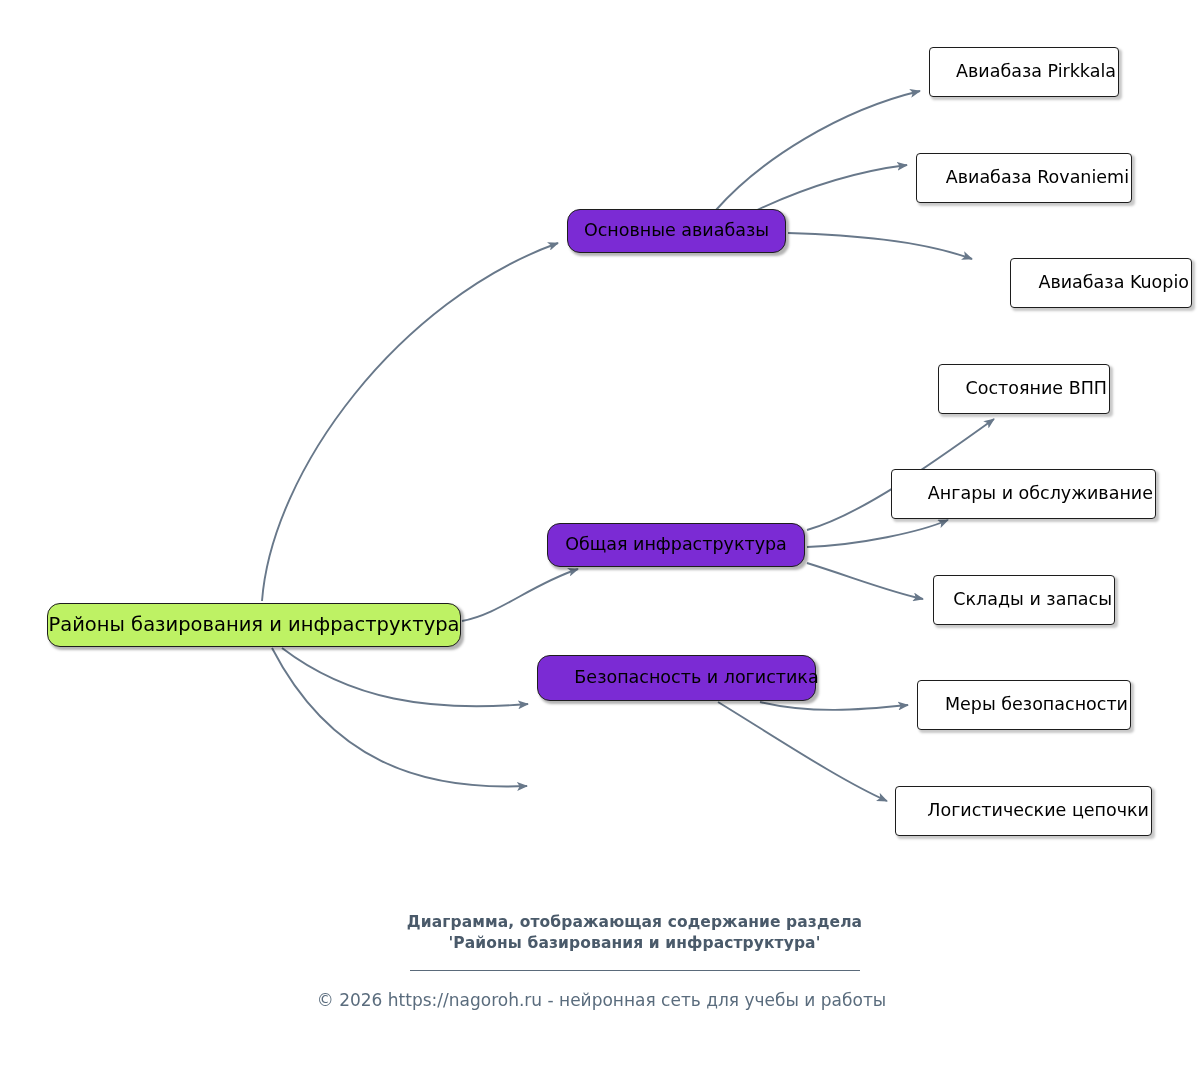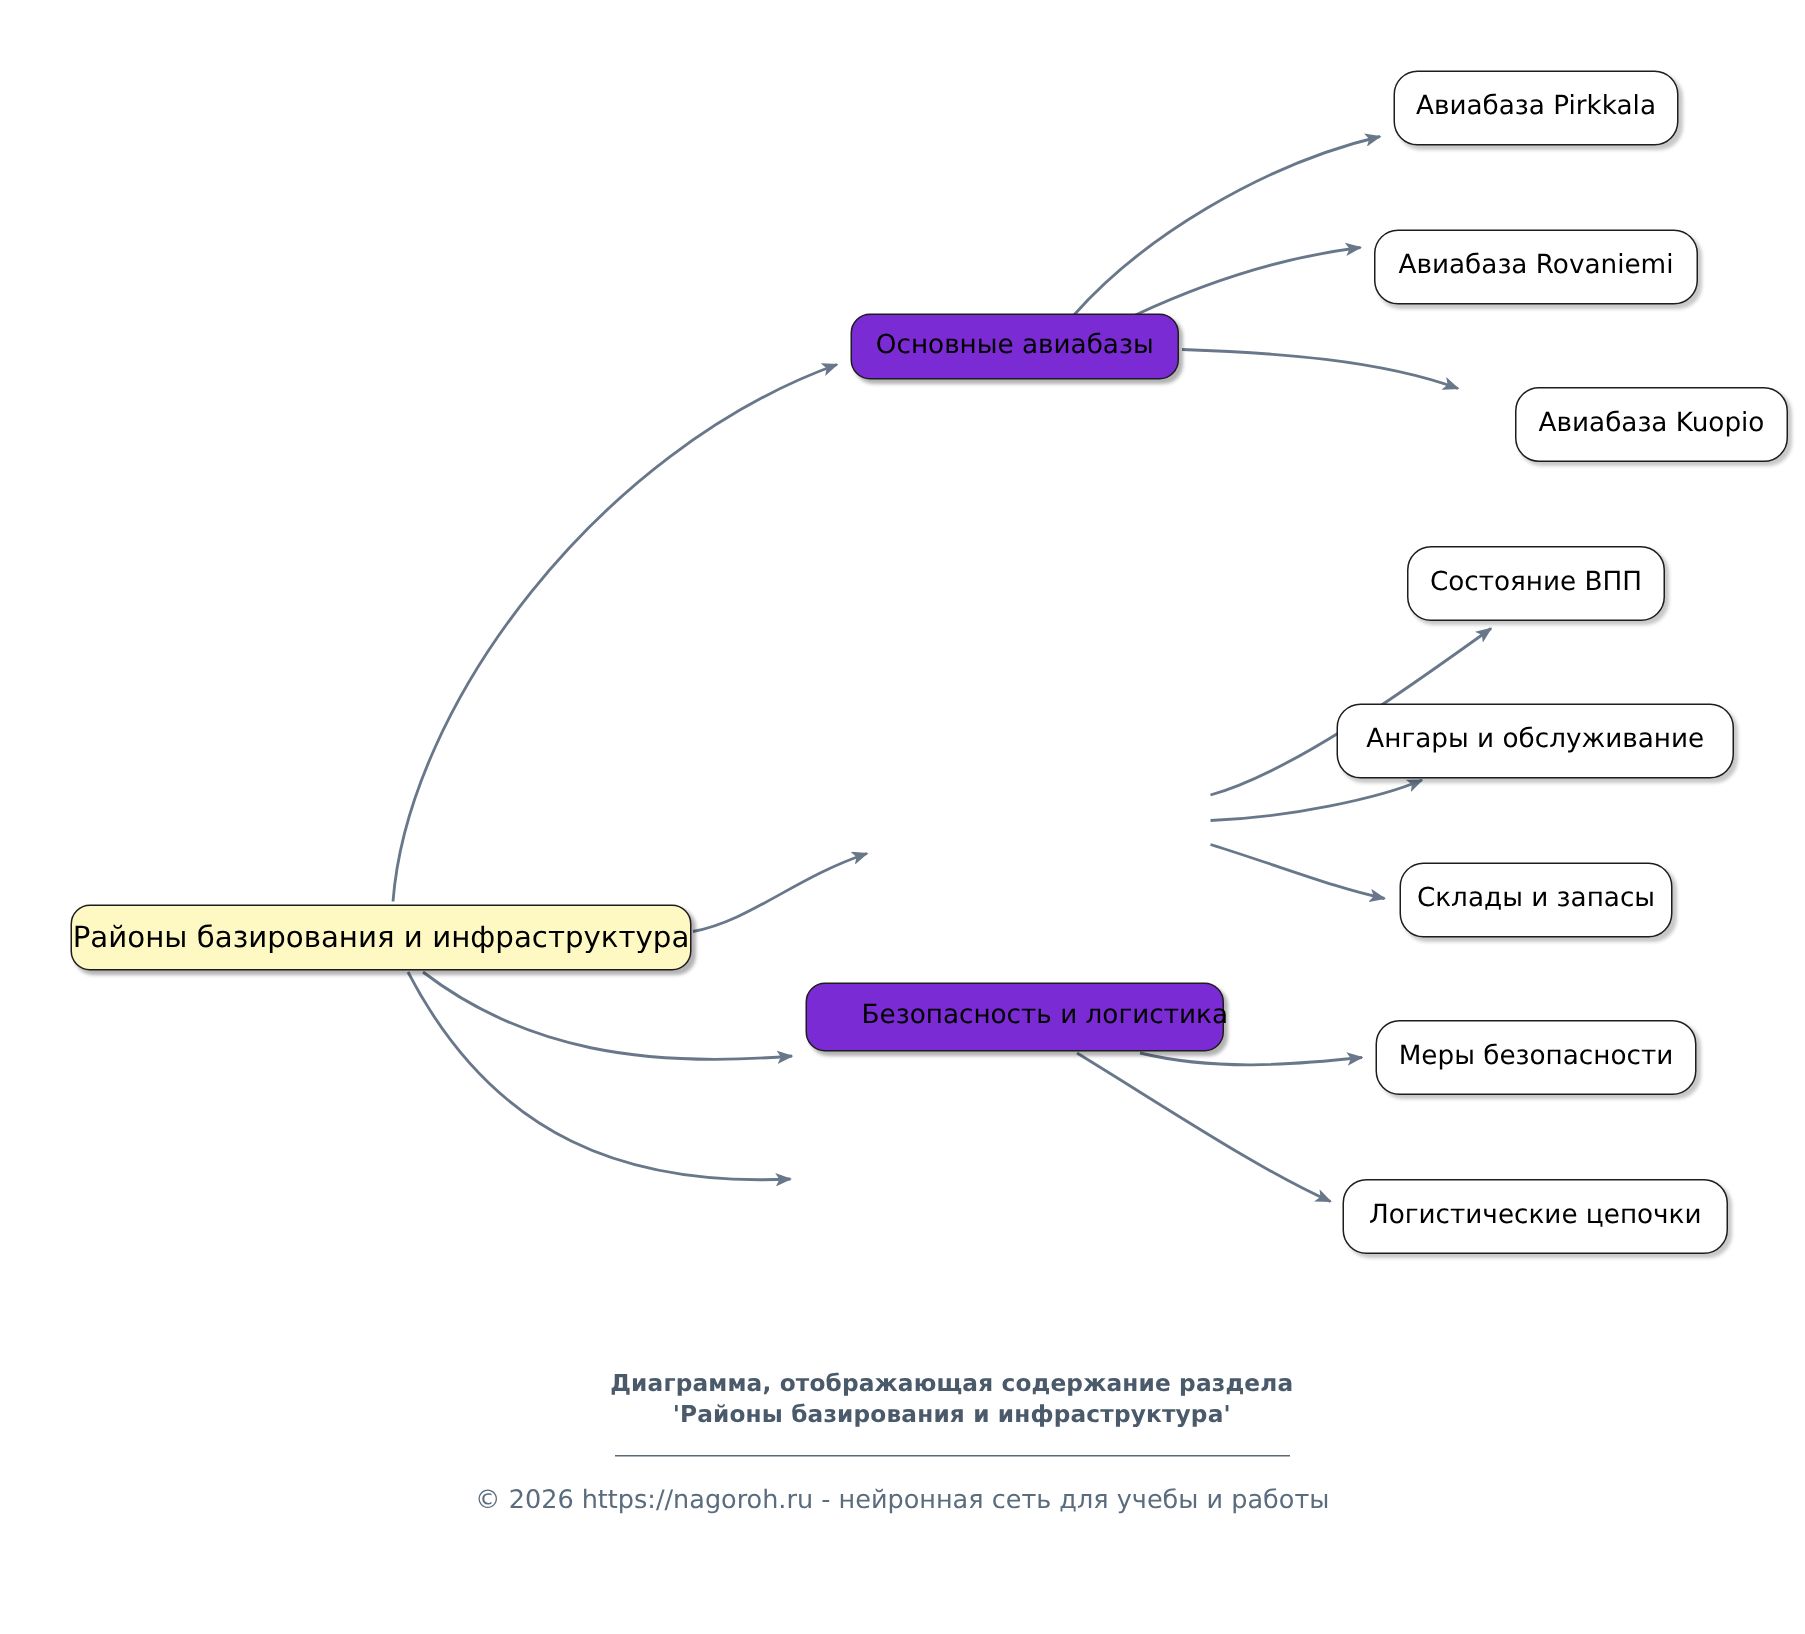--- a/index.html
+++ b/index.html
@@ -42,21 +42,21 @@
     text-align: center;
   }
 
   .node-label {
     display: block;
     padding: 0 2px;
   }
 
   
   .node.root {
-    background: #fef9c3;
+    background: #bef264;
     border: 1.6px solid #1d1d1d;
     border-radius: 13px;
     color: #000000;
     font-size: 19.5px;
     box-shadow: 2.5px 2.5px 2.5px rgba(0,0,0,0.30);
   }
 
   
   .node.branch {
     background: #7b2bd4;
@@ -64,24 +64,25 @@
     border-radius: 13px;
     color: #000000;
     font-size: 17.5px;
     box-shadow: 2.5px 2.5px 2.5px rgba(0,0,0,0.30);
   }
 
   
   .node.leaf {
     background: #ffffff;
     border: 1.6px solid #1d1d1d;
-    border-radius: 16px;
+    border-radius: 4px;
     color: #000000;
     font-size: 17.5px;
     box-shadow: 2.5px 2.5px 2.5px rgba(0,0,0,0.22);
+    justify-content: flex-end;
   }
 
   #caption-block {
     position: absolute;
     left: 0;
     top: 912px;
     width: 1203px;
     text-align: center;
     margin-left: 33px;
   }
@@ -150,20 +151,23 @@
   </svg>
 
   <div class="node root" style="left:47px; top:603px; width:414px; height:44px;">
     <span class="node-label">Районы базирования и инфраструктура</span>
   </div>
 
   <div class="node branch" style="left:567px; top:209px; width:219px; height:44px;justify-content:center;">
     <span class="node-label">Основные авиабазы</span>
   </div>
 
+  <div class="node branch" style="left:547px; top:523px; width:258px; height:44px;">
+    <span class="node-label">Общая инфраструктура</span>
+  </div>
 
   <div class="node branch" style="left:537px; top:655px; width:279px; height:46px;padding-left:40px;">
     <span class="node-label">Безопасность и логистика</span>
   </div>
 
 
   <div class="node leaf" style="left:929px; top:47px; width:190px; height:50px;">
     <span class="node-label">Авиабаза Pirkkala</span>
   </div>
 

